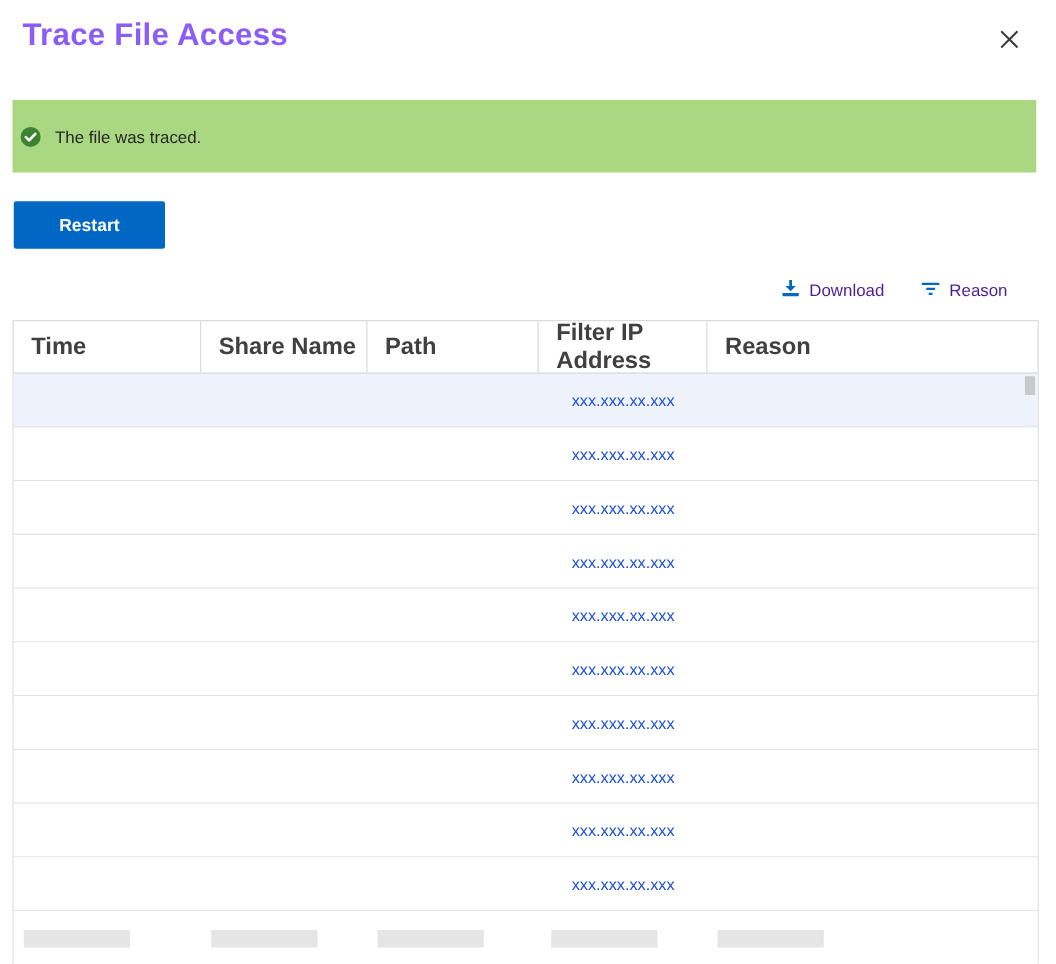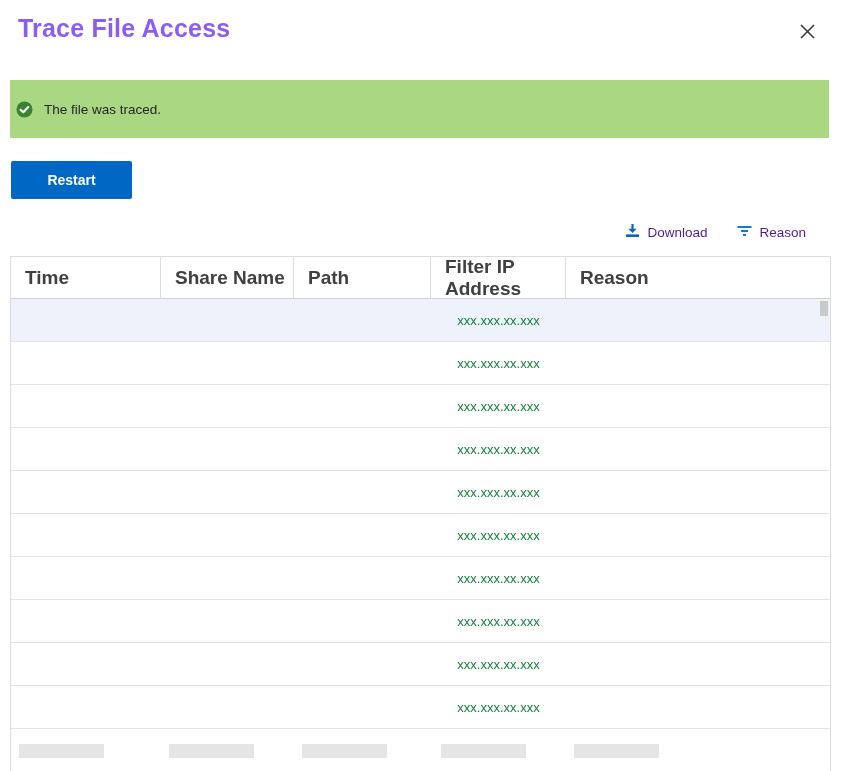--- a/index.html
+++ b/index.html
@@ -87,21 +87,21 @@
   .col-reason { flex:1; }
   .tbody { position:relative; }
   .tr {
     display:flex; height:43px;
     border-bottom:1px solid #e4e4e4;
     background:#fff;
   }
   .tr.selected { background:#edf2fb; }
   .td {
     display:flex; align-items:center;
-    font-size:13px; color:#15803d;
+    font-size:13px; color:#1d4ed8;
     padding-left:8px;
   }
   .td.ip-cell { justify-content:center; padding-left:0; }
   
   .tr.skeleton { border-bottom:none; }
   .skeleton-bar {
     width:85px; height:14px; background:#e5e5e5;
   }
   
   .scroll-thumb {

